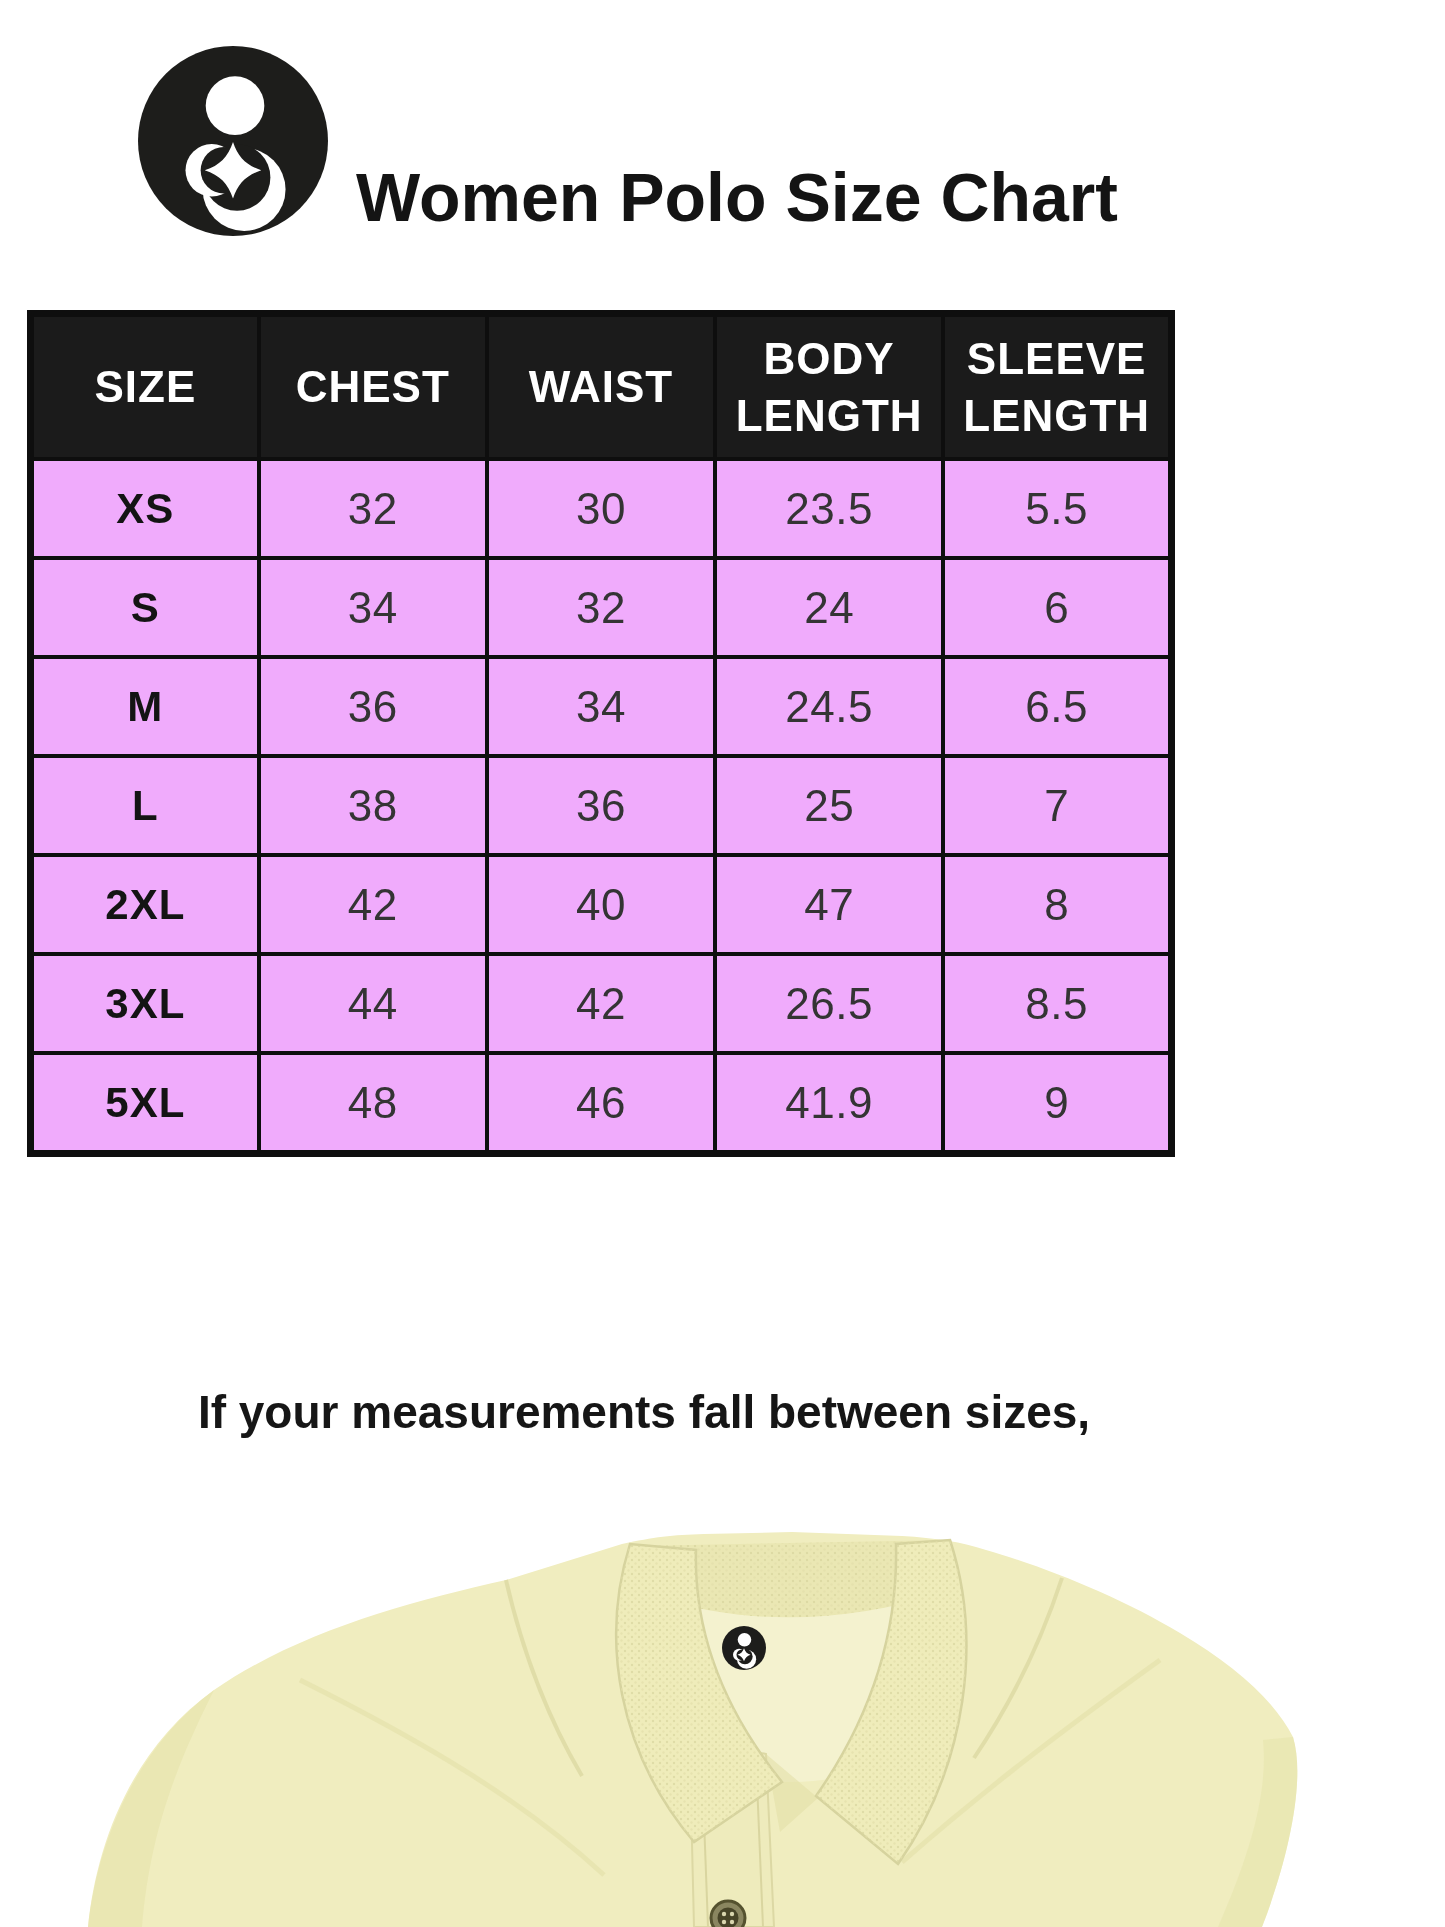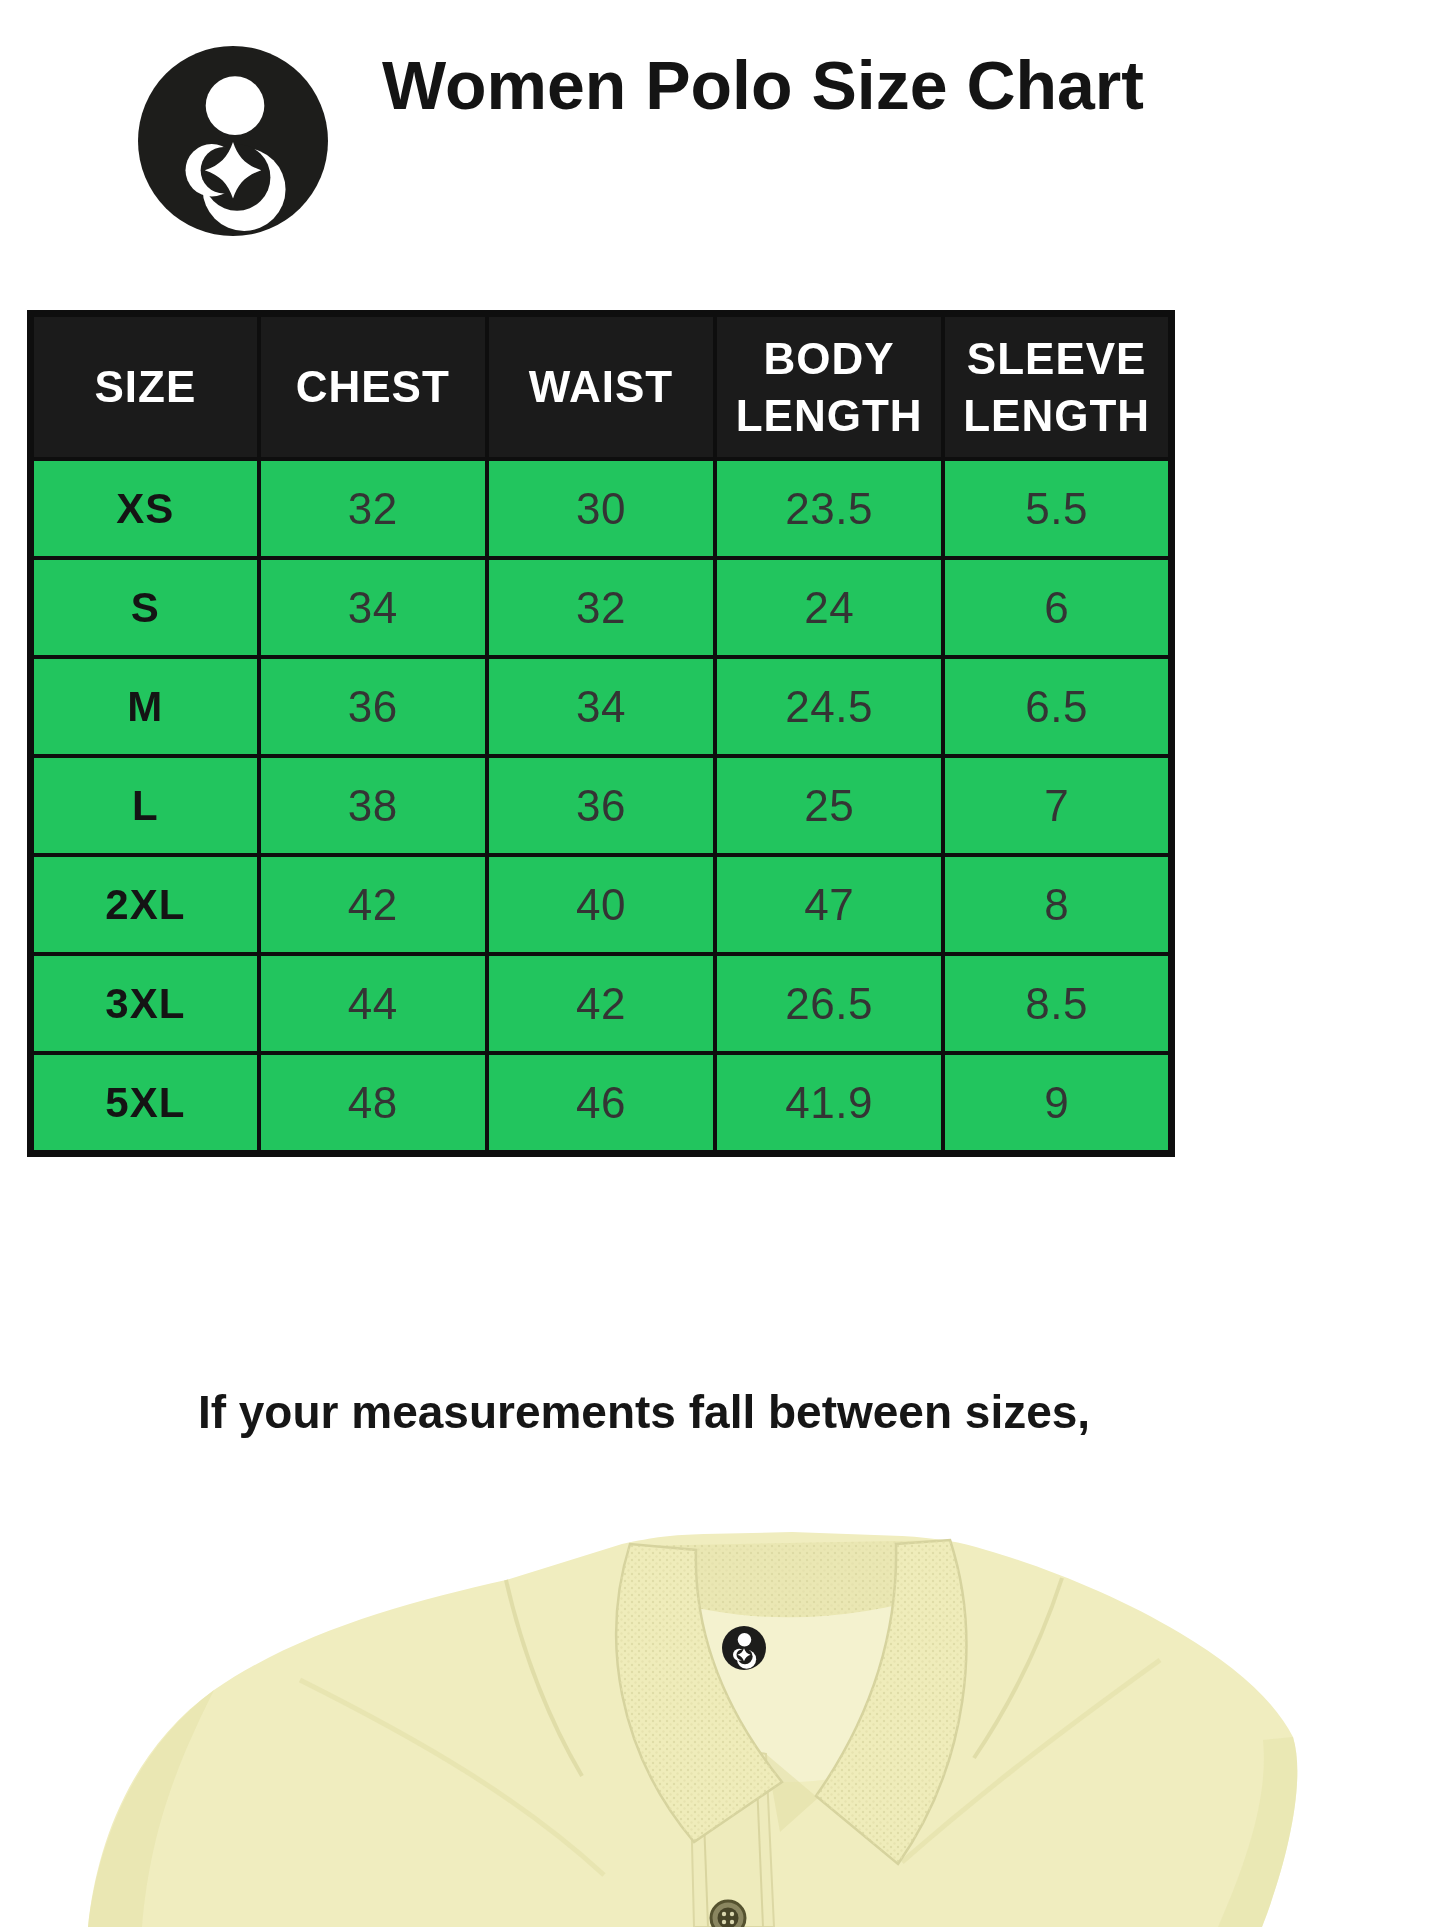--- a/index.html
+++ b/index.html
@@ -2,21 +2,21 @@
 <html style="--header-bg: #1b1b1b; --header-text: #ffffff; --table-border: #0e0e0e; --shirt-base: #f0edbf; --shirt-shade: #e6e3ac; --brand-black: #1d1d1b;"><head>
 <meta charset="utf-8">
 <style>
   html,body{margin:0;padding:0;}
   body{
     width:1445px;height:1927px;position:relative;background:#ffffff;
     font-family:"Liberation Sans",sans-serif;overflow:hidden;
   }
   .header{
     position:absolute;left:138px;top:46px;height:190px;
-    display:flex;align-items:flex-start;gap:54px;
+    display:flex;align-items:flex-end;gap:28px;
   }
   .logo{width:190px;height:190px;flex:none;}
   .title{
     font-size:68px;font-weight:bold;color:#141414;
     letter-spacing:0;white-space:nowrap;
   }
   table.size-table{
     position:absolute;left:27px;top:310px;width:1148px;
     border-collapse:collapse;table-layout:fixed;
     border:7px solid #0e0e0e;background:#fff;
@@ -25,21 +25,21 @@
     border:4px solid #0e0e0e;text-align:center;vertical-align:middle;
     padding:0;
   }
   .size-table th{
     background:var(--header-bg,#1b1b1b);color:var(--header-text,#ffffff);
     font-size:44px;font-weight:bold;height:140px;letter-spacing:1px;line-height:1.3;
   }
   .size-table th .th-wrap{display:inline-block;max-width:240px;}
   .size-table td{
     height:95px;font-size:44px;font-weight:400;color:#343434;
-    letter-spacing:.5px;background:#22c55e;
+    letter-spacing:.5px;background:#f0abfc;
   }
   .size-table td.size-cell{font-weight:bold;color:#141414;font-size:42px;letter-spacing:1px;}
   .note{
     position:absolute;left:0;top:1378px;width:1288px;text-align:center;
     font-size:46px;font-weight:bold;color:#161616;line-height:1.5;
   }
   .shirt{position:absolute;left:0;top:1530px;width:1445px;height:397px;}
 </style>
 </head>
 <body>

